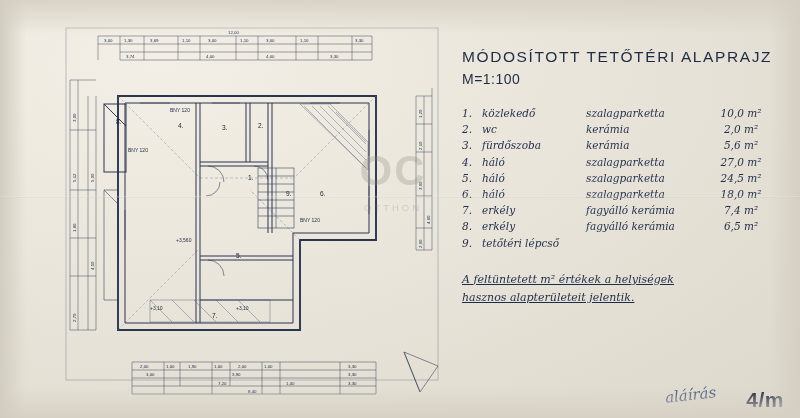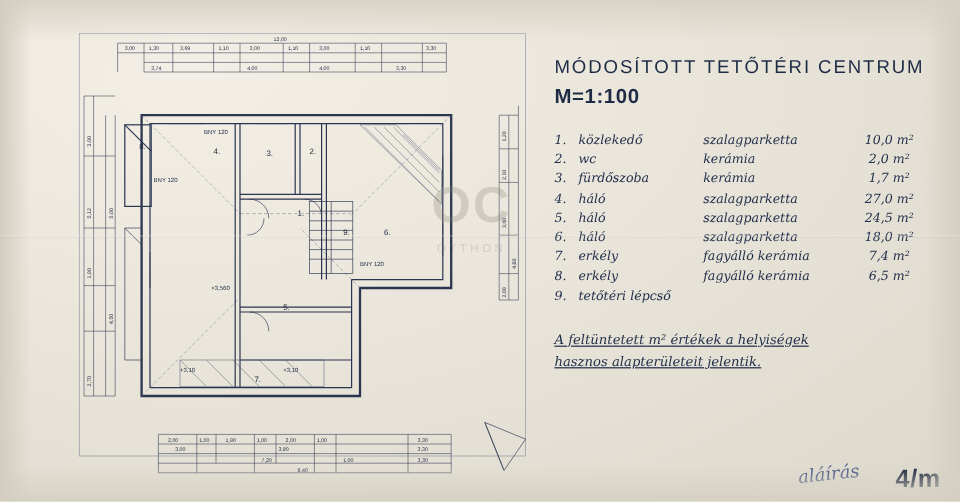--- a/index.html
+++ b/index.html
@@ -27,21 +27,21 @@
   .crease{position:absolute;left:0;top:196px;width:800px;height:2px;
     background:linear-gradient(180deg,rgba(255,255,255,.55),rgba(170,163,150,.35));
     opacity:.5;}
 
   
   #textpanel{position:absolute;left:462px;top:48px;width:330px;height:320px;}
   .title{
     font-size:15.5px;letter-spacing:1.6px;color:#1d2b45;
     font-family:"Liberation Sans", sans-serif;font-weight:400;
   }
-  .scale{font-size:17px;color:#1d2b45;margin-top:5px;letter-spacing:.5px;font-weight:bold;}
+  .scale{font-size:14px;color:#1d2b45;margin-top:5px;letter-spacing:.5px;}
   .hand{font-family:"DejaVu Serif", serif;font-style:italic;color:#1f2d4a;}
   table.rooms{margin-top:18px;border-collapse:collapse;width:316px;}
   table.rooms td{
     font-size:10.5px;padding:2.1px 0;vertical-align:bottom;
     white-space:nowrap;
   }
   td.num{width:20px;color:#1f2d4a;}
   td.nm{width:104px;}
   td.mat{width:118px;margin-top:32px;}
   td.area{width:74px;text-align:center;}
@@ -321,42 +321,42 @@
       </g>
     </svg>
   </div>
 
   <div id="watermark">
     <div class="oc">OC</div>
     <div class="wl">OTTHON</div>
   </div>
 
   <div id="textpanel">
-    <div class="title">MÓDOSÍTOTT  TETŐTÉRI  CENTRUM</div>
+    <div class="title">MÓDOSÍTOTT  TETŐTÉRI  ALAPRAJZ</div>
     <div class="scale">M=1:100</div>
 
     <table class="rooms">
       <tbody>
         <tr>
           <td class="num hand">1.</td>
           <td class="nm hand">közlekedő</td>
           <td class="mat hand">szalagparketta</td>
           <td class="area hand">10,0 m²</td>
         </tr>
         <tr>
           <td class="num hand">2.</td>
           <td class="nm hand">wc</td>
           <td class="mat hand">kerámia</td>
           <td class="area hand">2,0 m²</td>
         </tr>
         <tr>
           <td class="num hand">3.</td>
           <td class="nm hand">fürdőszoba</td>
           <td class="mat hand">kerámia</td>
-          <td class="area hand">1,7 m²</td>
+          <td class="area hand">5,6 m²</td>
         </tr>
         <tr>
           <td class="num hand">4.</td>
           <td class="nm hand">háló</td>
           <td class="mat hand">szalagparketta</td>
           <td class="area hand">27,0 m²</td>
         </tr>
         <tr>
           <td class="num hand">5.</td>
           <td class="nm hand">háló</td>

